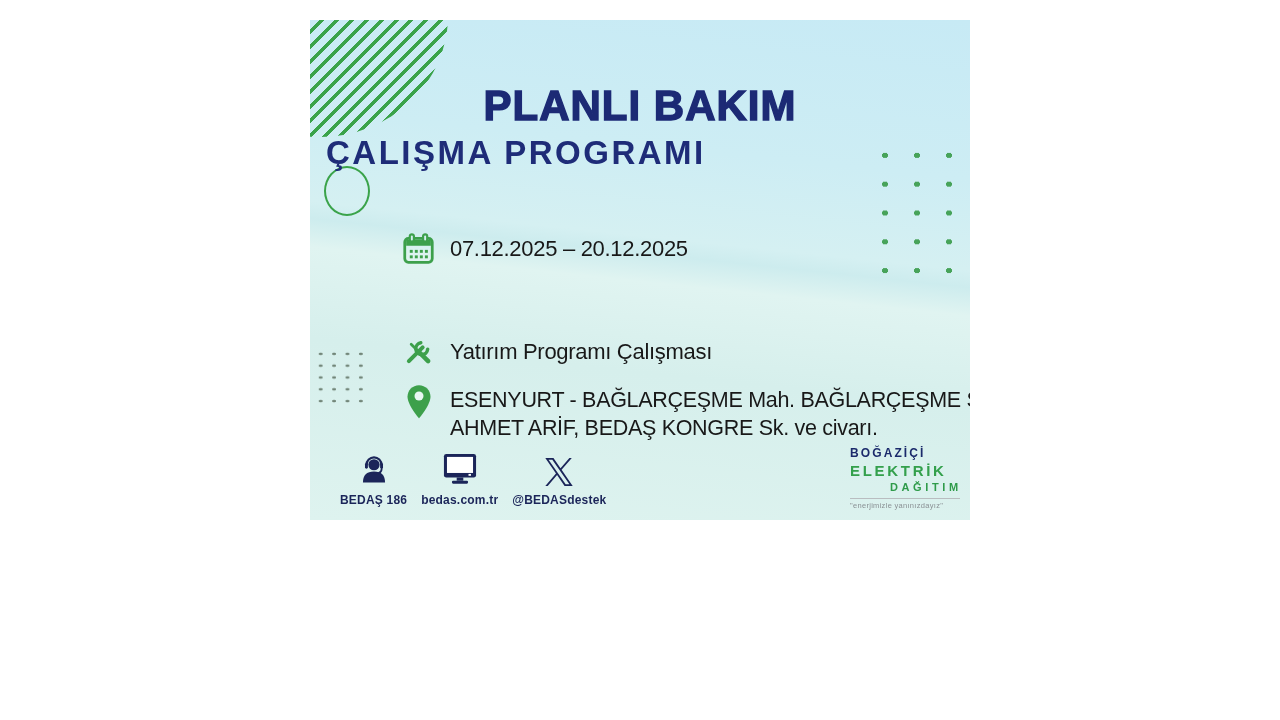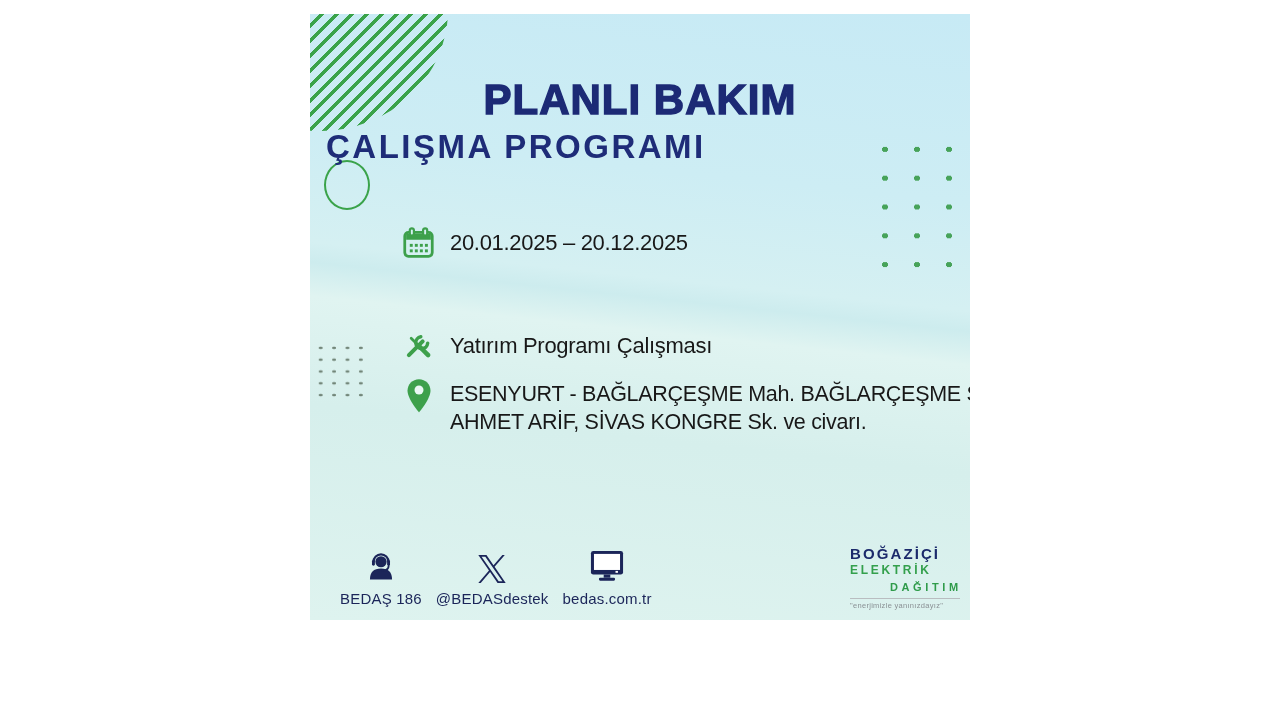--- a/index.html
+++ b/index.html
@@ -5,21 +5,21 @@
   * { margin:0; padding:0; box-sizing:border-box; }
   html,body { width:1280px; height:720px; }
   body {
     background:#ffffff;
     font-family:"Liberation Sans", sans-serif;
     position:relative;
     overflow:hidden;
   }
 
   .card {
-    position:absolute; left:310px; top:14px; width:660px; height:606px;
+    position:absolute; left:310px; top:20px; width:660px; height:500px;
     background:linear-gradient(186deg,
       #c7eaf5 0%, #cdedf4 28%, #d5f0f2 44%, #cdecee 47%,
       #e0f4f1 52%, #d6efec 68%, #def3ef 100%);
     overflow:hidden;
   }
 
   
   .stripes {
     position:absolute; left:0; top:0; width:150px; height:140px;
     background:repeating-linear-gradient(135deg,
@@ -82,30 +82,30 @@
     position:absolute; left:30px; bottom:13px;
     display:flex; gap:14px;
   }
   .contact {
     display:flex; flex-direction:column; align-items:center; gap:7px;
   }
   .contact .cicon {
     height:37px; display:flex; align-items:flex-end; justify-content:center;
   }
   .contact .clabel {
-    font-size:15px; font-weight:normal; color:#1b2559; letter-spacing:.2px;
+    font-size:12px; font-weight:bold; color:#1b2559; letter-spacing:.2px;
     white-space:nowrap;
   }
 
   
   .logo {
     position:absolute; right:10px; bottom:10px; width:110px;
   }
-  .logo .l1 { font-size:15px; font-weight:bold; color:#1b2a6b; letter-spacing:2.1px; line-height:17px; }
-  .logo .l2 { font-size:12px; font-weight:bold; color:#33a04c; letter-spacing:2.7px; line-height:17px; }
+  .logo .l1 { font-size:12px; font-weight:bold; color:#1b2a6b; letter-spacing:2.1px; line-height:17px; }
+  .logo .l2 { font-size:15px; font-weight:bold; color:#33a04c; letter-spacing:2.7px; line-height:17px; }
   .logo .l3 { font-size:11px; font-weight:bold; color:#2f9b4a; letter-spacing:3.6px; line-height:17px;padding-left:40px; }
   .logo .tagline {
     margin-top:2px; padding-top:2px; border-top:1px solid #b9bdc0;
     font-size:7.5px; color:#8a9094; letter-spacing:.3px; white-space:nowrap;
   }
 </style>
 </head>
 <body>
 
 <div class="card">
@@ -130,21 +130,21 @@
             <rect x="14" y="19.5" width="3.2" height="3.2"></rect>
           <rect x="19.5" y="19.5" width="3.2" height="3.2"></rect>
             <rect x="25" y="19.5" width="3.2" height="3.2"></rect>
           <rect x="8.5" y="25.5" width="3.2" height="3.2"></rect>
             <rect x="14" y="25.5" width="3.2" height="3.2"></rect>
           <rect x="19.5" y="25.5" width="3.2" height="3.2"></rect>
             <rect x="25" y="25.5" width="3.2" height="3.2"></rect>
         </g>
       </svg>
     </span>
-    <span class="txt">20.01.2025 – 20.12.2025</span>
+    <span class="txt">07.12.2025 – 20.12.2025</span>
   </div>
 
 
   <div class="row row-work">
     <span class="icon-box">
       <svg width="33" height="33" viewBox="0 0 36 36">
         <path d="M20.5 8.5 A6.5 6.5 0 1 0 28 15.5" fill="none" stroke="#3da04b" stroke-width="3.8" stroke-linecap="round"></path>
         <line x1="22.5" y1="13.5" x2="7.5" y2="28.5" stroke="#3da04b" stroke-width="4.4" stroke-linecap="round"></line>
         <line x1="10" y1="10" x2="18" y2="18" stroke="#3da04b" stroke-width="3" stroke-linecap="round"></line>
         <line x1="18" y1="18" x2="28.5" y2="28.5" stroke="#3da04b" stroke-width="5" stroke-linecap="round"></line>
@@ -155,21 +155,21 @@
 
   <div class="row row-location">
     <span class="icon-box">
       <svg width="30" height="38" viewBox="0 0 24 30">
         <path d="M12 1.5 C6.8 1.5 2.8 5.5 2.8 10.7 c0 6.6 9.2 17.3 9.2 17.3 s9.2-10.7 9.2-17.3 C21.2 5.5 17.2 1.5 12 1.5 z" fill="#3da04b"></path>
         <circle cx="12" cy="10.2" r="3.6" fill="#e9f7f3"></circle>
       </svg>
     </span>
     <div class="loc-lines">
       <div class="txt-line">ESENYURT - BAĞLARÇEŞME Mah. BAĞLARÇEŞME Sk. /</div>
-      <div class="txt-line">AHMET ARİF, SİVAS KONGRE Sk. ve civarı.</div>
+      <div class="txt-line">AHMET ARİF, BEDAŞ KONGRE Sk. ve civarı.</div>
     </div>
   </div>
 
   <div class="footer-contacts">
 
     <div class="contact">
       <span class="cicon">
         <svg width="36" height="34" viewBox="0 0 40 40">
           <circle cx="20" cy="15" r="6.6" fill="#1b2559"></circle>
           <path d="M7 36 q0 -13 13 -13 q13 0 13 13 z" fill="#1b2559"></path>
@@ -178,40 +178,40 @@
           <rect x="27.2" y="13" width="3.4" height="6.6" rx="1.7" fill="#1b2559"></rect>
           <path d="M29 19.6 q0 5.4 -7 5.8" fill="none" stroke="#1b2559" stroke-width="2.2" stroke-linecap="round"></path>
           <circle cx="21.6" cy="25.4" r="1.7" fill="#1b2559"></circle>
         </svg>
       </span>
       <span class="clabel">BEDAŞ 186</span>
     </div>
 
     <div class="contact">
       <span class="cicon">
-        <svg width="28" height="28" viewBox="0 0 1200 1227">
-          <path d="M714 519 L1161 0 H1055 L667 451 L357 0 H0 L468 682 L0 1227 H106 L515 750 L843 1227 H1200 L714 519 Z M144 80 H307 L1056 1151 H893 Z" fill="#1b2559"></path>
-        </svg>
-      </span>
-      <span class="clabel">@BEDASdestek</span>
-    </div>
-
-    <div class="contact">
-      <span class="cicon">
         <svg width="38" height="34" viewBox="0 0 40 36">
           <rect x="3" y="2" width="34" height="25" rx="2.5" fill="#1b2559"></rect>
           <rect x="6.2" y="5.2" width="27.6" height="17" fill="#ffffff"></rect>
           <rect x="29" y="23.2" width="2.6" height="2" fill="#ffffff"></rect>
           <rect x="16.5" y="27" width="7" height="3.4" fill="#1b2559"></rect>
           <rect x="11.5" y="30.4" width="17" height="3.2" rx="1.2" fill="#1b2559"></rect>
         </svg>
       </span>
       <span class="clabel">bedas.com.tr</span>
     </div>
 
+    <div class="contact">
+      <span class="cicon">
+        <svg width="28" height="28" viewBox="0 0 1200 1227">
+          <path d="M714 519 L1161 0 H1055 L667 451 L357 0 H0 L468 682 L0 1227 H106 L515 750 L843 1227 H1200 L714 519 Z M144 80 H307 L1056 1151 H893 Z" fill="#1b2559"></path>
+        </svg>
+      </span>
+      <span class="clabel">@BEDASdestek</span>
+    </div>
+
   </div>
 
   <div class="logo">
     <div class="l1">BOĞAZİÇİ</div>
     <div class="l2">ELEKTRİK</div>
     <div class="l3">DAĞITIM</div>
     <div class="tagline">"enerjimizle yanınızdayız"</div>
   </div>
 
 </div>

